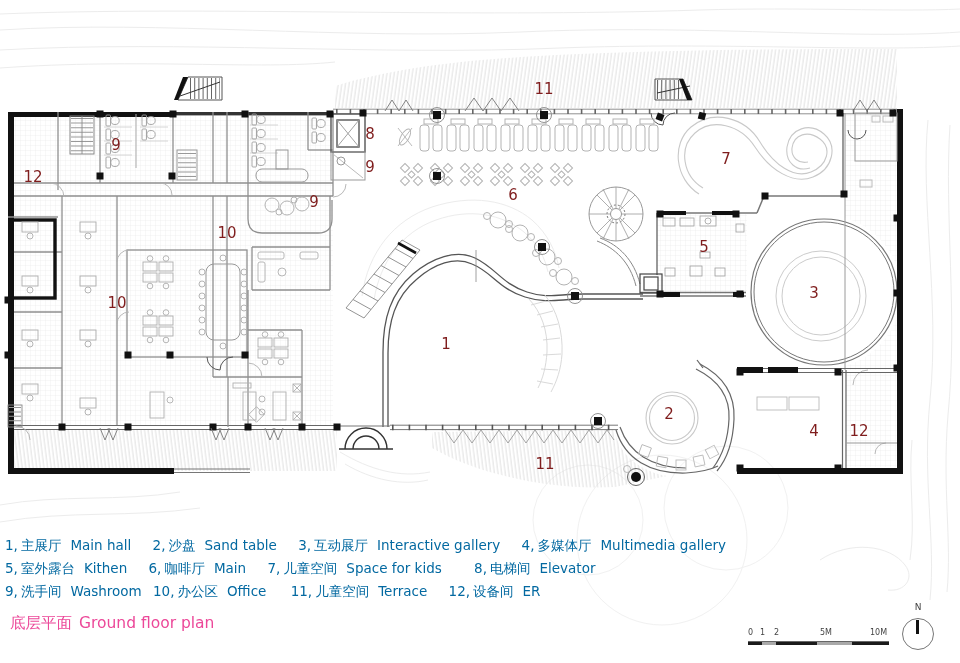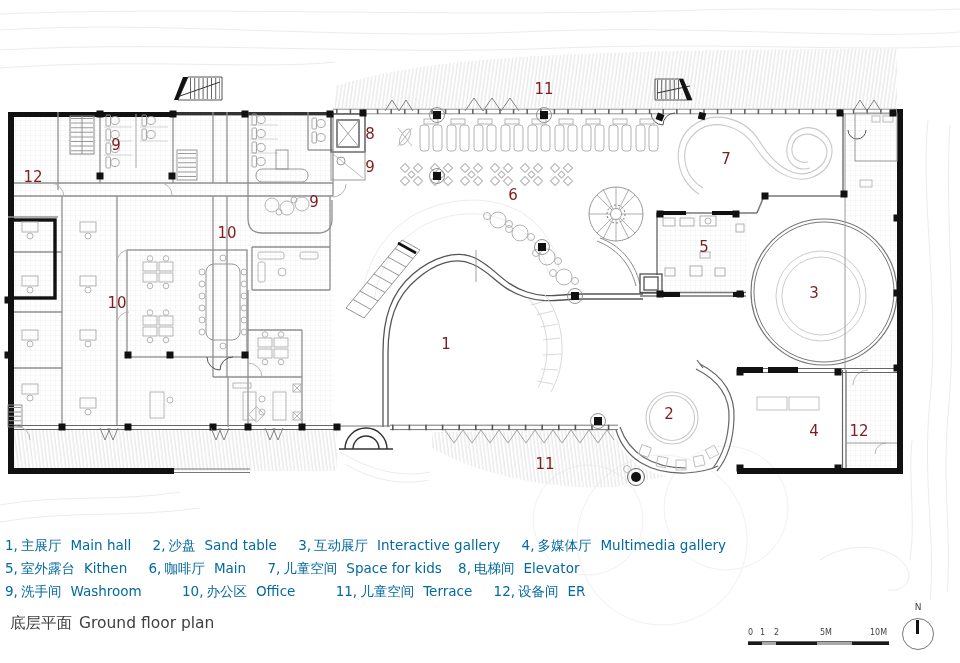--- a/index.html
+++ b/index.html
@@ -7,21 +7,21 @@
        font-family:"DejaVu Sans","Liberation Sans",sans-serif;}
   #planwrap{position:absolute;left:0;top:0;width:960px;height:663px;}
   svg{display:block}
   .room-label{position:absolute;transform:translate(-50%,-50%);color:#7f1d1d;
       font-size:15px;line-height:1;letter-spacing:0;}
   #legend{position:absolute;left:5px;top:534px;color:#0369a1;font-size:13.5px;}
   .lrow{height:23px;line-height:23px;white-space:nowrap;}
   .li{margin-right:17px;}
   .li .num{margin-right:3px;}
   .li .zh{margin-right:9px;}
-  #title{position:absolute;left:10px;top:613px;color:#404040;font-size:15.5px;}
+  #title{position:absolute;left:10px;top:613px;color:#ec4899;font-size:15.5px;}
   #title .en{margin-left:7px;}
   #scalebar{position:absolute;left:748px;top:628px;width:145px;height:26px;}
   #scalebar .tick{position:absolute;top:0;font-size:8px;color:#444;}
   #sb-line{position:absolute;left:0;top:13px;width:141px;height:1px;background:#666;}
   .sbseg{position:absolute;top:14px;height:3px;}
   #north{position:absolute;left:901px;top:617px;width:34px;height:34px;}
   #north .circle{position:absolute;left:1px;top:1px;width:30px;height:30px;border:1.4px solid #777;
       border-radius:50%;}
   #north .needle{position:absolute;left:14.5px;top:3px;width:3.5px;height:14px;background:#111;}
   #north .nlabel{position:absolute;left:50%;top:-15px;transform:translateX(-50%);font-size:9px;color:#444;}
@@ -614,26 +614,26 @@
 <div id="legend">
   <div class="lrow">
     <span class="li"><span class="num">1,</span><span class="zh">主展厅</span><span class="en">Main hall</span></span>
     <span class="li"><span class="num">2,</span><span class="zh">沙盘</span><span class="en">Sand table</span></span>
     <span class="li"><span class="num">3,</span><span class="zh">互动展厅</span><span class="en">Interactive gallery</span></span>
     <span class="li"><span class="num">4,</span><span class="zh">多媒体厅</span><span class="en">Multimedia gallery</span></span>
   </div>
   <div class="lrow">
     <span class="li"><span class="num">5,</span><span class="zh">室外露台</span><span class="en">Kithen</span></span>
     <span class="li"><span class="num">6,</span><span class="zh">咖啡厅</span><span class="en">Main</span></span>
-    <span class="li" style="margin-right:12px"><span class="num">7,</span><span class="zh">儿童空间</span><span class="en">Space for kids</span></span>
+    <span class="li" style="margin-right:28px"><span class="num">7,</span><span class="zh">儿童空间</span><span class="en">Space for kids</span></span>
     <span class="li"><span class="num">8,</span><span class="zh">电梯间</span><span class="en">Elevator</span></span>
   </div>
   <div class="lrow">
-    <span class="li" style="margin-right:36px"><span class="num">9,</span><span class="zh">洗手间</span><span class="en">Washroom</span></span>
-    <span class="li" style="margin-right:36px"><span class="num">10,</span><span class="zh">办公区</span><span class="en">Office</span></span>
+    <span class="li" style="margin-right:7px"><span class="num">9,</span><span class="zh">洗手间</span><span class="en">Washroom</span></span>
+    <span class="li" style="margin-right:20px"><span class="num">10,</span><span class="zh">办公区</span><span class="en">Office</span></span>
     <span class="li"><span class="num">11,</span><span class="zh">儿童空间</span><span class="en">Terrace</span></span>
     <span class="li"><span class="num">12,</span><span class="zh">设备间</span><span class="en">ER</span></span>
   </div>
 </div>
 
 <div id="title">
   <span class="zh">底层平面</span><span class="en">Ground floor plan</span>
 </div>
 
 <div id="scalebar">

